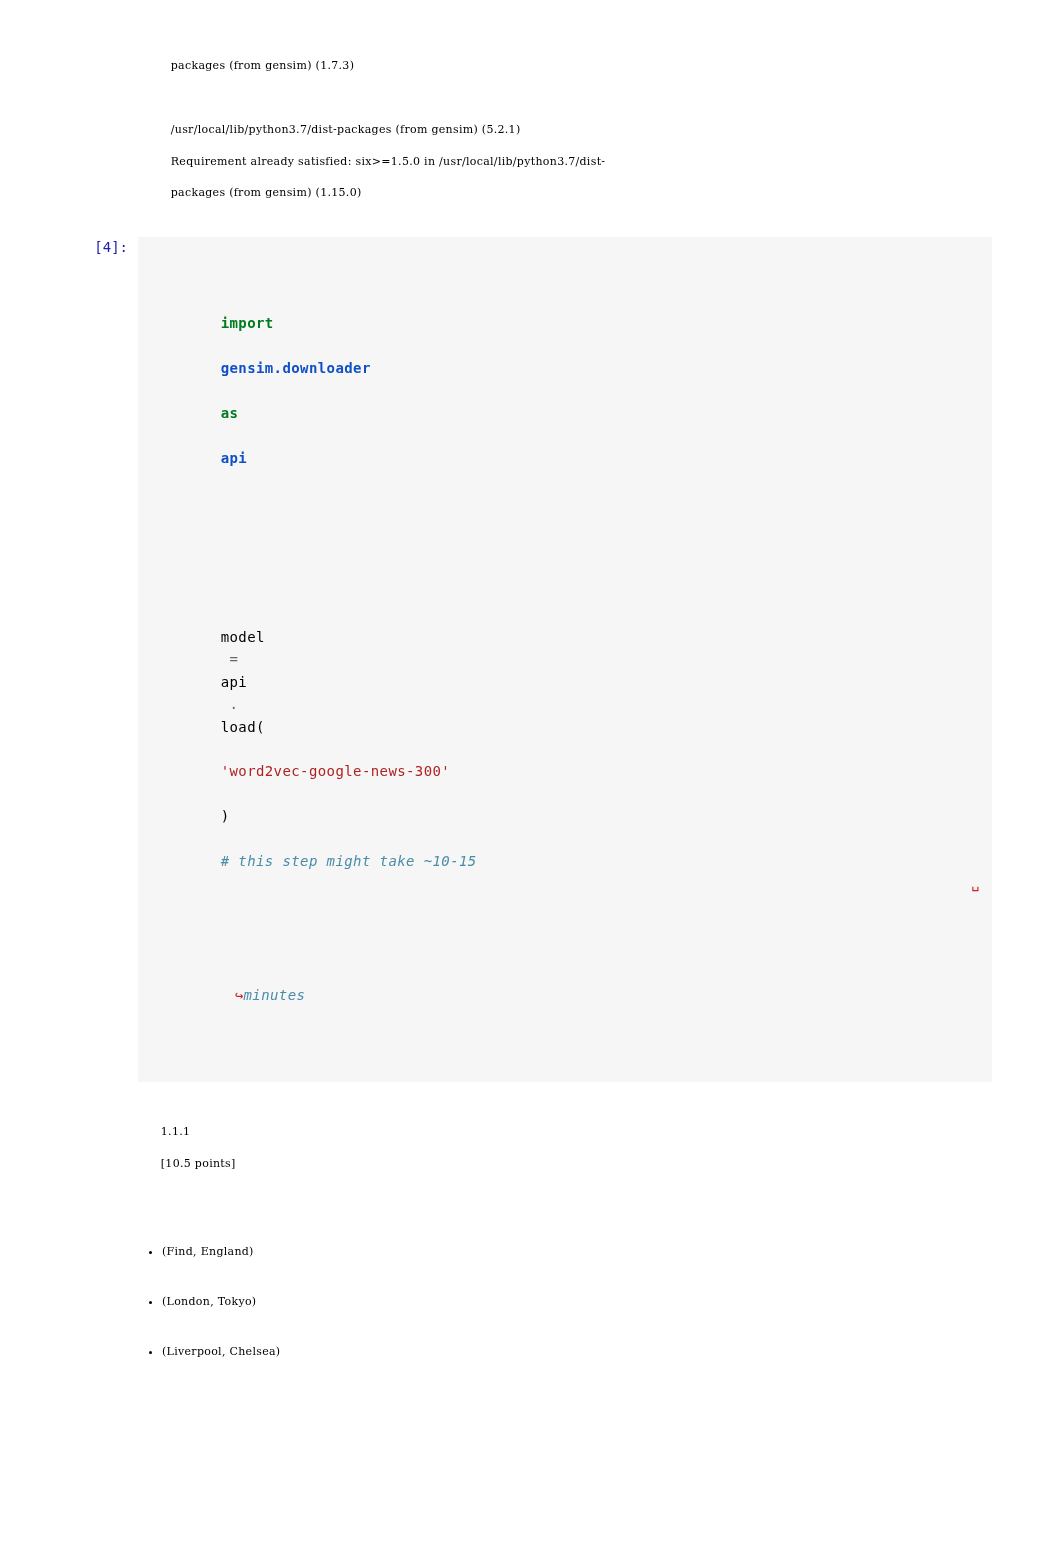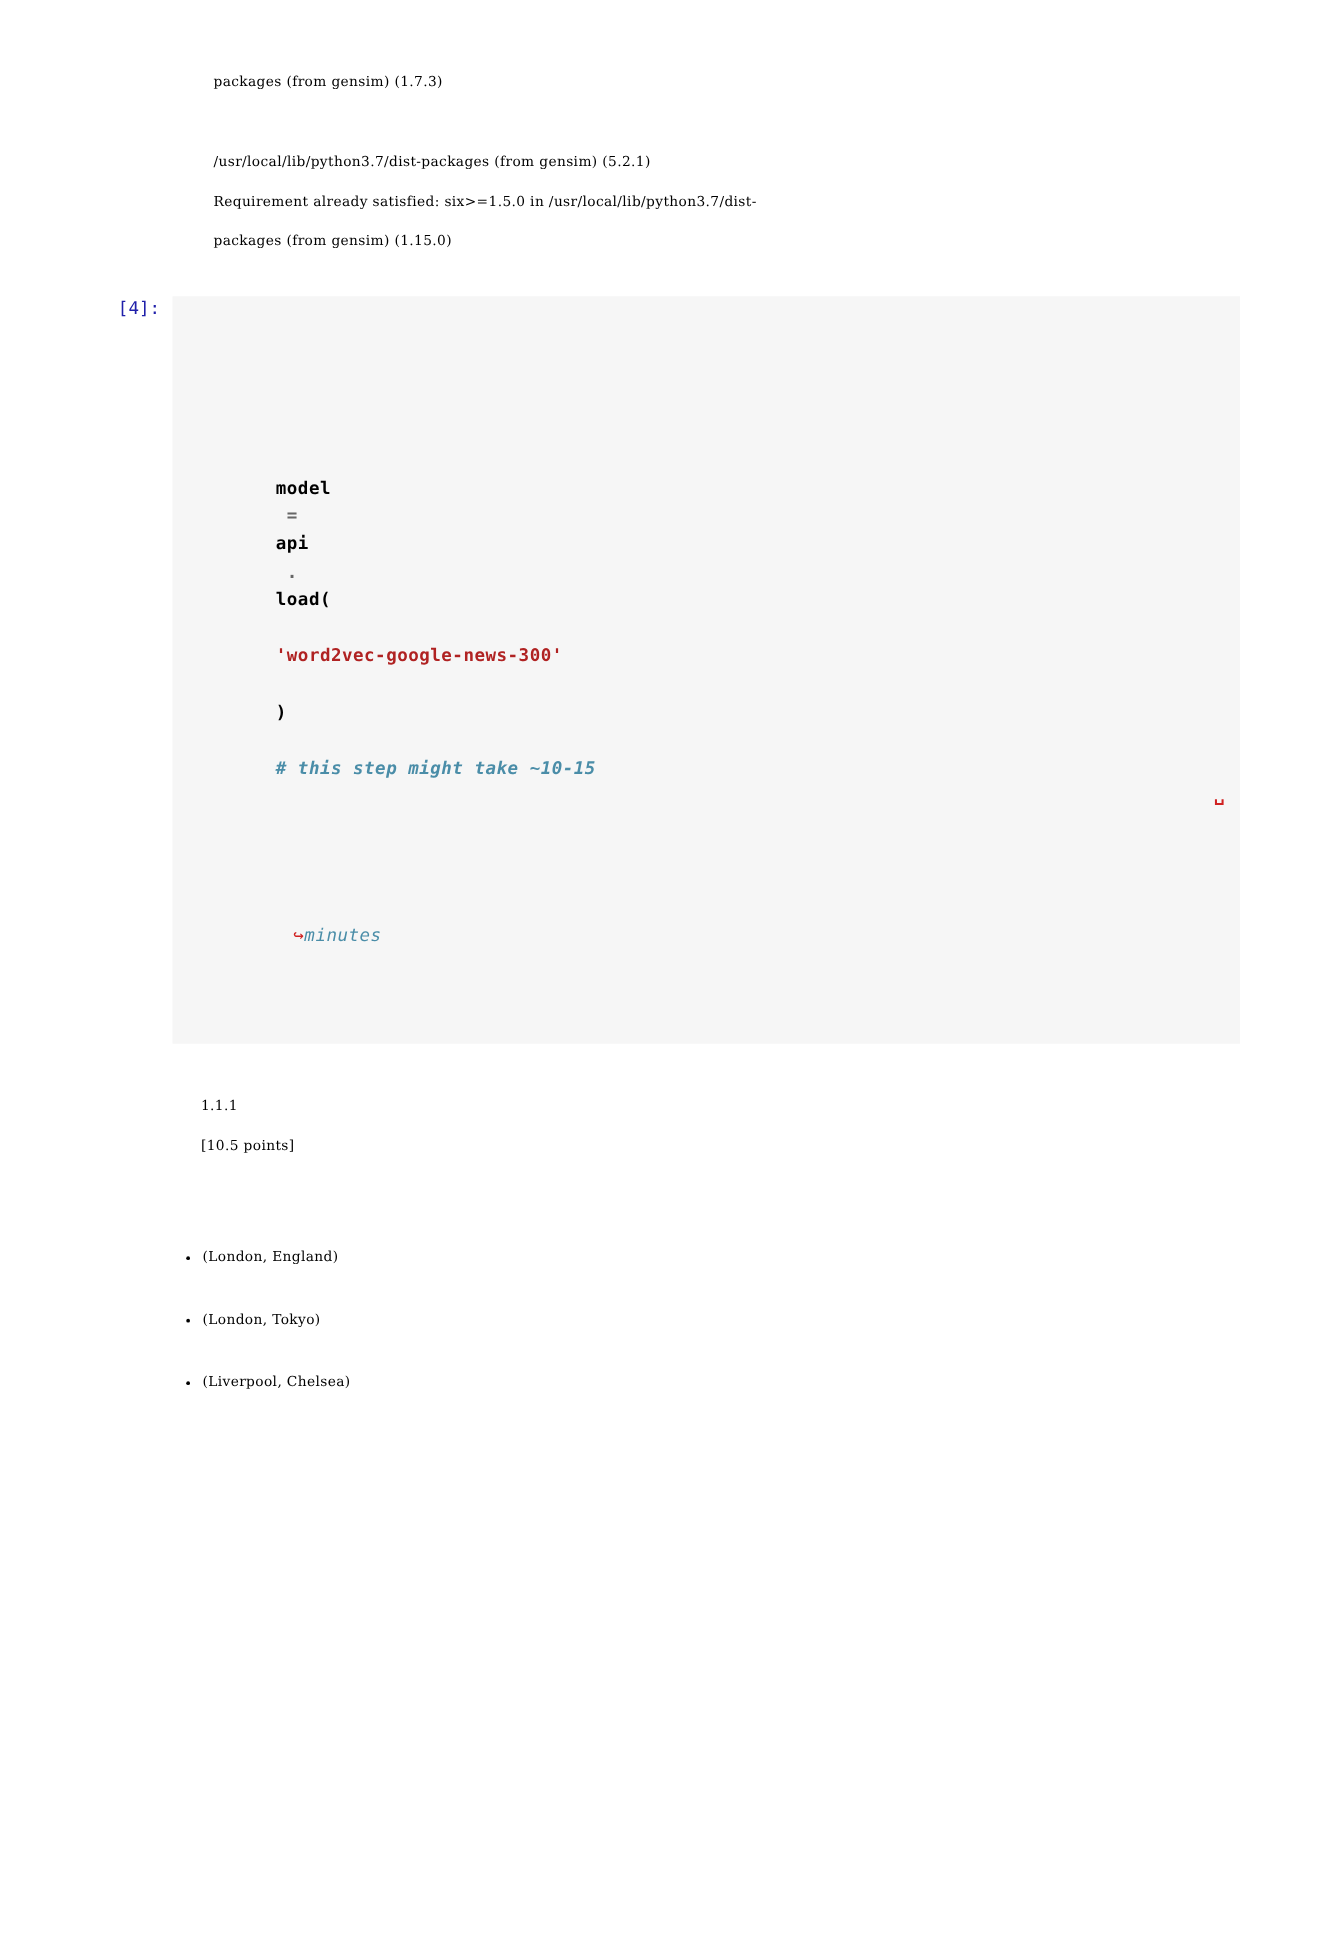--- a/index.html
+++ b/index.html
@@ -107,22 +107,31 @@
       <br>
       <span>/usr/local/lib/python3.7/dist-packages (from gensim) (5.2.1)</span><br>
       <span>Requirement already satisfied: six&gt;=1.5.0 in /usr/local/lib/python3.7/dist-</span><br>
       <span>packages (from gensim) (1.15.0)</span>
     </div>
   </div>
 
   <div class="cell" style="margin-top:20px;">
     <div class="prompt">[4]:</div>
     <div class="cell-body code-area">
+      <span class="line">
+        <span class="kw">import</span>
+        <span> </span>
+        <span class="ns">gensim.downloader</span>
+        <span>   </span>
+        <span class="kw">as</span>
+        <span> </span>
+        <span class="ns">api</span>
+      </span>
       <span class="line">&nbsp;</span>
-      <span class="line" style="padding-left:0;font-weight:bold;">
+      <span class="line" style="padding-left:0;">
         <span class="nm">model</span>
         <span> </span><span class="op">=</span><span> </span>
         <span class="nm">api</span>
         <span class="op"> </span><span class="op">.</span><span class="op"> </span>
         <span class="nm">load(</span>
         <span> </span>
         <span class="str">'word2vec-google-news-300'</span>
         <span>    </span>
         <span class="nm">)</span>
         <span>  </span>
@@ -135,21 +144,21 @@
     </div>
   </div>
 
   <div class="cell" style="margin-top:26px;">
     <div class="prompt"></div>
     <div class="cell-body output-text">
       <span class="heading-tag">1.1.1</span>
       <span>&nbsp;&nbsp;&nbsp;</span>
       <span class="heading-tag">[10.5 points]</span><br>
       <ul class="bullet" style="margin-top:8px;">
-        <li>(London, England)</li>
+        <li>(Find, England)</li>
         <li>(London, Tokyo)</li>
         <li>(Liverpool, Chelsea)</li>
         
         
       </ul>
     </div>
   </div>
 
 </div>
 

